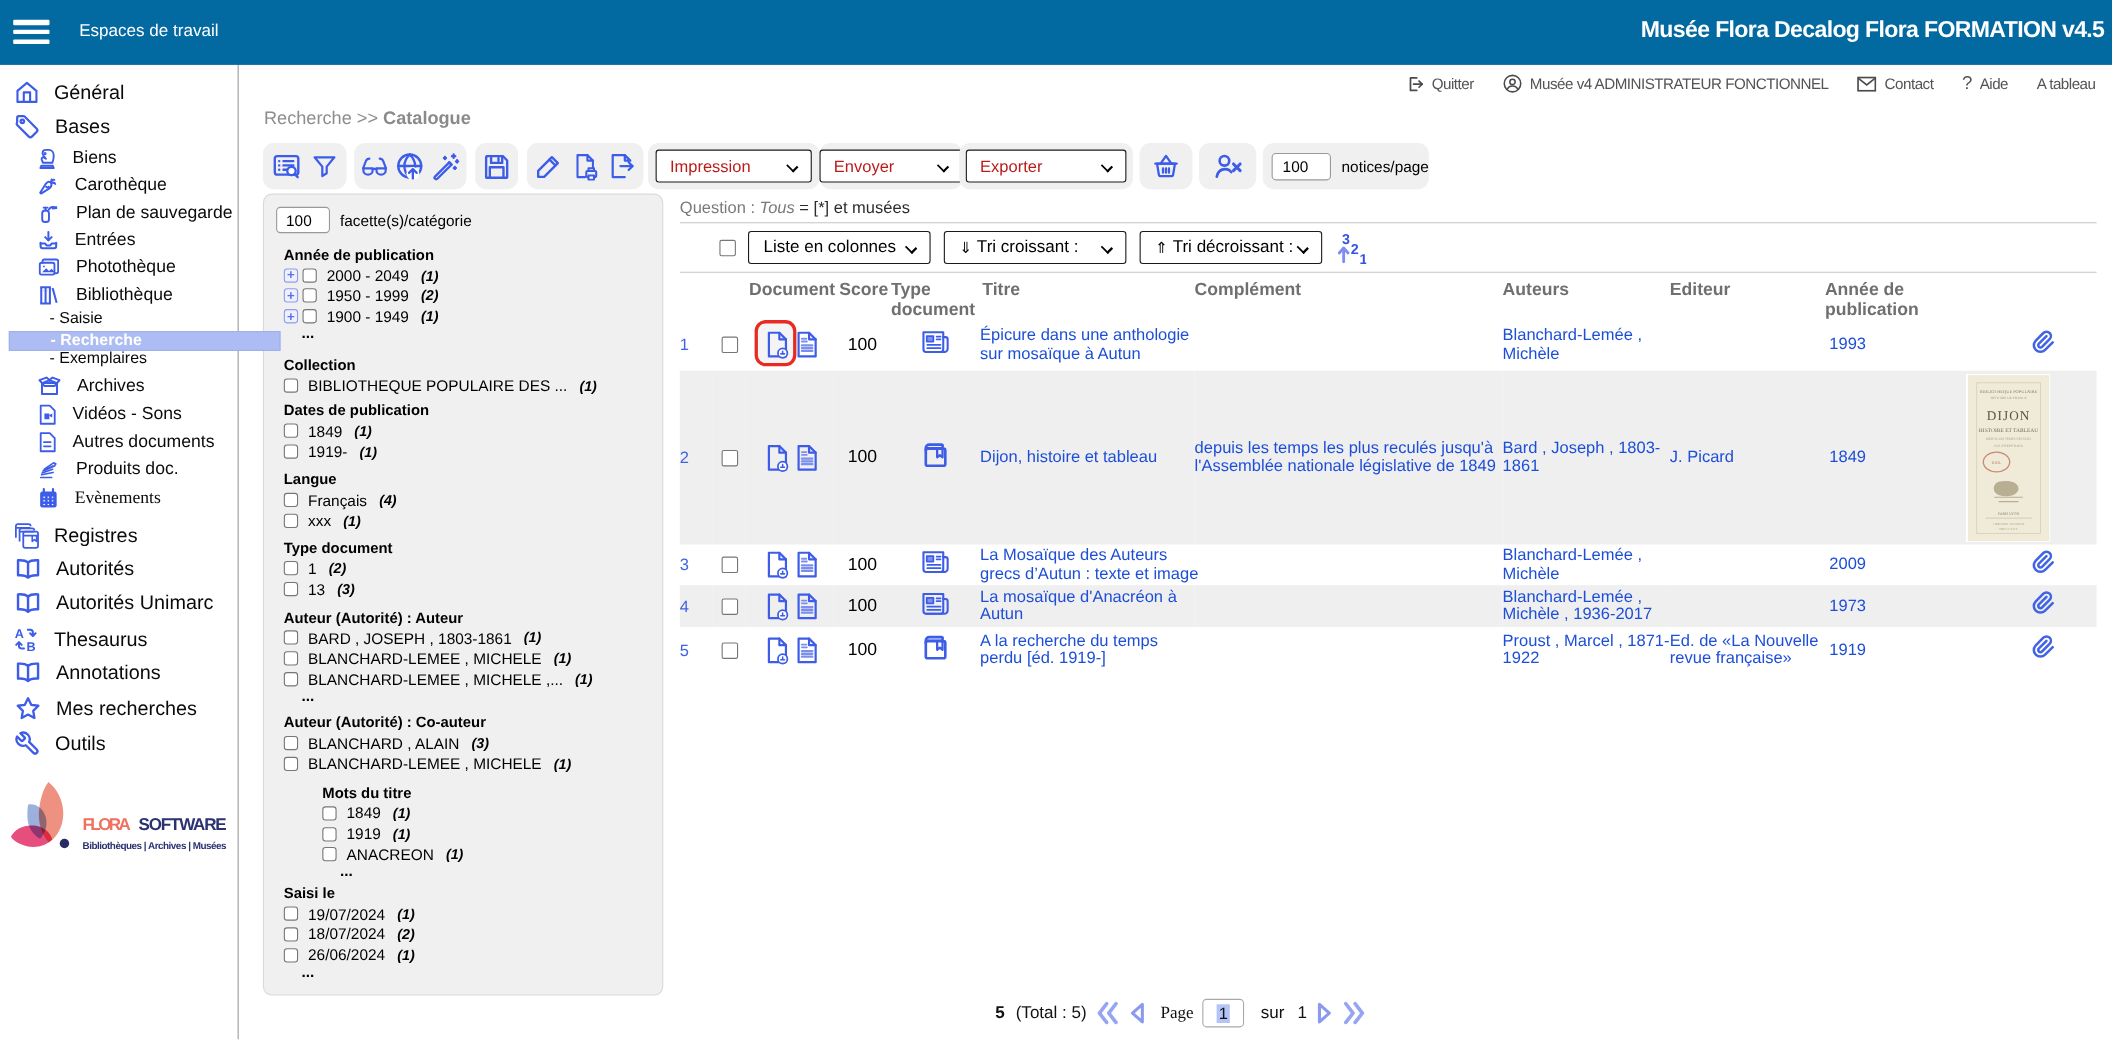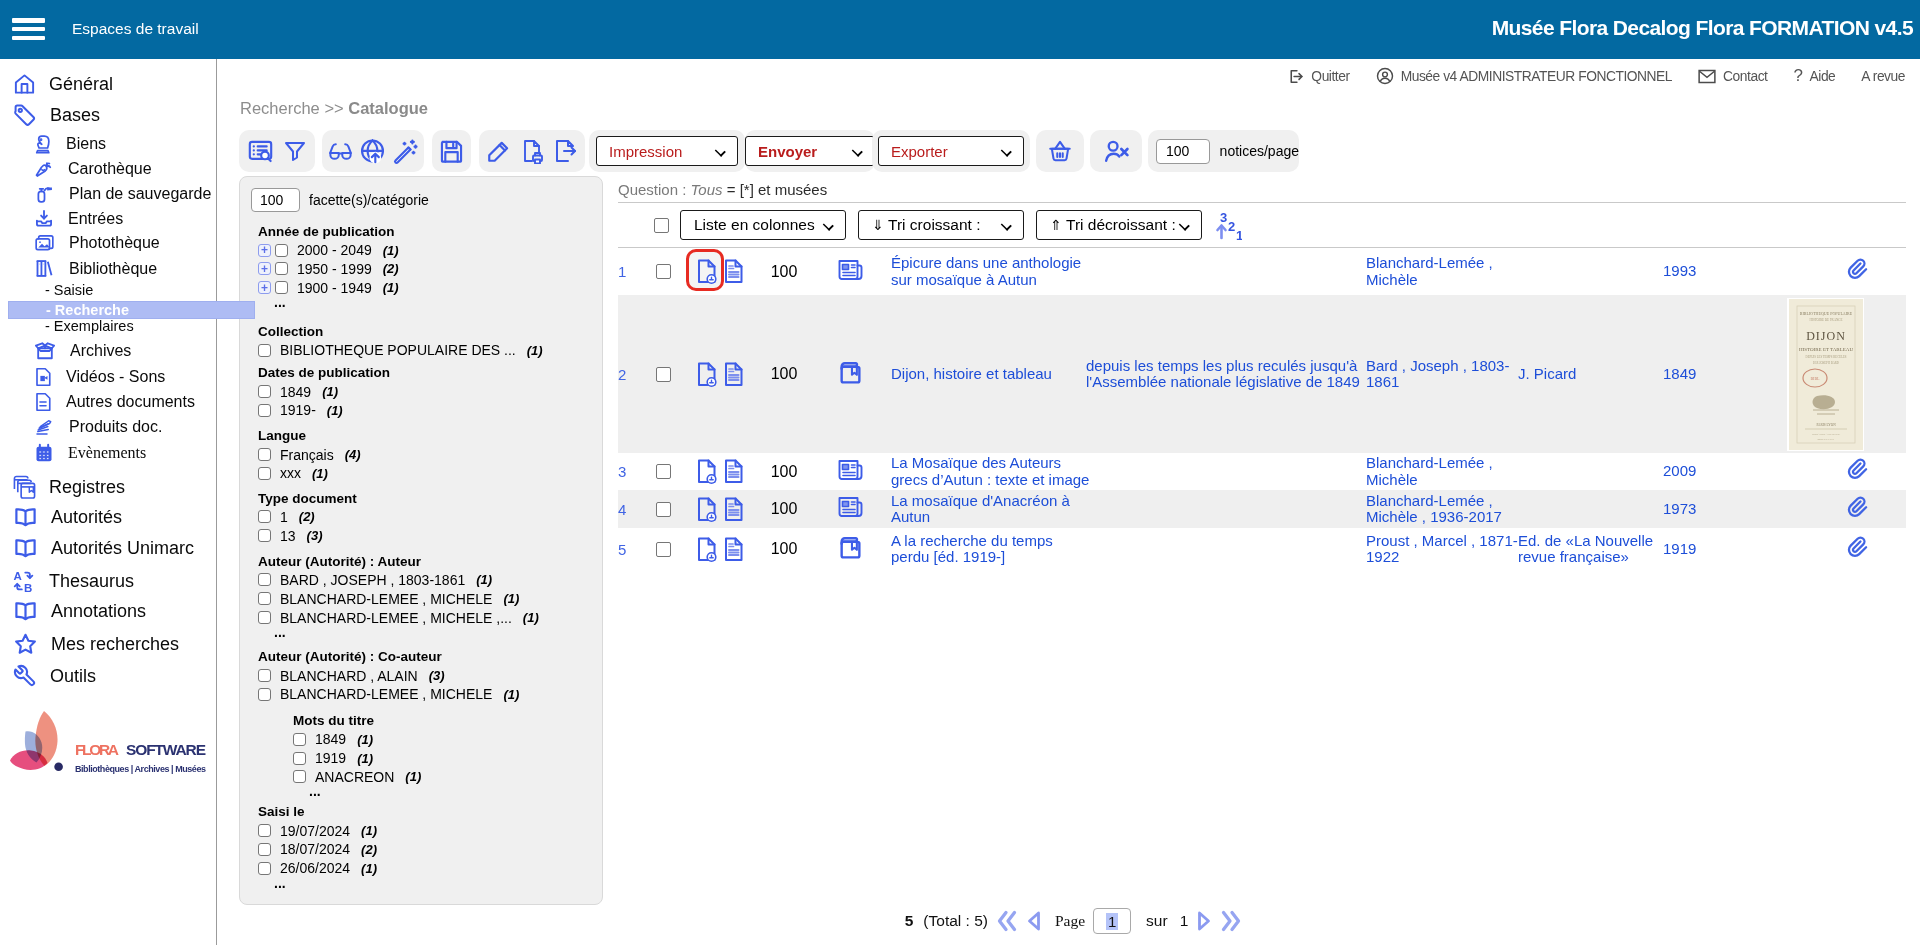--- a/index.html
+++ b/index.html
@@ -91,21 +91,21 @@
   <div class="itm"><svg width="18" height="18" viewBox="0 0 24 24" fill="none" stroke="#4b4b4b" stroke-width="1.9">
         <circle cx="12" cy="12" r="10"></circle>
         <circle cx="12" cy="10" r="3.2"></circle>
         <path d="M5.5 19.5c1.2-3 3.6-4.5 6.5-4.5s5.3 1.5 6.5 4.5"></path>
       </svg>Musée v4 ADMINISTRATEUR FONCTIONNEL</div>
   <div class="itm"><svg width="18" height="15" viewBox="0 0 24 19" fill="none" stroke="#4b4b4b" stroke-width="2">
         <rect x="1.5" y="1.5" width="21" height="16"></rect>
         <path d="M2 2.5l10 8 10-8"></path>
       </svg>Contact</div>
   <div class="itm"><span style="font-size:17px;color:#555;">?</span>Aide</div>
-  <div class="itm">A revue</div>
+  <div class="itm">A tableau</div>
 </div>
 
 <div class="sidebar">
   <div class="mi l1" style="top:15px;">
       <svg width="23" height="24" viewBox="0 0 24 24" fill="none" stroke="#3d5ce8" stroke-width="2" stroke-linecap="round" stroke-linejoin="round">
         <path d="M3 10.5 12 3l9 7.5V21H3z"></path>
         <path d="M9 21v-9h6v9"></path>
       </svg>
       <span>Général</span>
     </div>
@@ -376,21 +376,21 @@
       <path d="M16 3H5v20h11"></path>
       <path d="M16 3l5 5h-5z"></path>
       <path d="M12 13h11"></path>
       <path d="M19.5 9.5 23 13l-3.5 3.5"></path>
     </svg>
 </div>
 <div class="selwrap" style="left:589px; width:156px;">
     <div class="fsel" style="width:142px;">Impression<span class="chev"></span></div>
   </div>
 <div class="selwrap" style="left:745px; width:130px;">
-    <div class="fsel" style="width:144px;font-weight:bold;">Envoyer<span class="chev"></span></div>
+    <div class="fsel" style="width:144px;">Envoyer<span class="chev"></span></div>
   </div>
 <div class="selwrap" style="left:872px; width:158px;">
     <div class="fsel" style="width:146px;">Exporter<span class="chev"></span></div>
   </div>
 <div class="tgroup" style="left:1036px; width:48px;">
   <svg width="26" height="26" viewBox="0 0 24 24" fill="none" stroke="#3d5ce8" stroke-width="1.9" stroke-linecap="round" stroke-linejoin="round">
       <path d="M4.5 10h15l-1.5 9a1.8 1.8 0 0 1-1.8 1.5H7.8A1.8 1.8 0 0 1 6 19z"></path>
       <path d="M3 10h18"></path>
       <path d="M7.5 10 12 3.5 16.5 10"></path>
       <path d="M9.5 14v3.5M12 14v3.5M14.5 14v3.5"></path>
@@ -594,20 +594,33 @@
         <col style="width:52px;">
         <col style="width:81px;">
         <col style="width:195px;">
         <col style="width:280px;">
         <col style="width:152px;">
         <col style="width:141px;">
         <col style="width:121px;">
         <col style="width:126px;">
     </colgroup>
     <tbody>
+        <tr style="height:41px;">
+      <th></th>
+          <th></th>
+          <th style="padding-left:3px;">Document</th>
+          <th style="padding-left:5px;">Score</th>
+          <th>Type document</th>
+          <th style="padding-left:2px;">Titre</th>
+          <th>Complément</th>
+          <th>Auteurs</th>
+          <th>Editeur</th>
+          <th>Année de publication</th>
+          <th></th>
+    </tr>
     <tr style="height:47px;">
       <td class="num">1</td>
       <td>
             <div class="cb2" style="margin:0 auto;"></div>
           </td>
       <td style="position:relative;">
         <div style="position:absolute;left:8px;top:1px;width:38px;height:42px;border:3px solid #e72b22;border-radius:10px;background:#f4f4f4;"></div>
         <div class="icons2" style="padding-left:17px;">
               <svg width="24" height="27" viewBox="0 0 24 27" fill="none" stroke="#3d5ce8" stroke-width="2" stroke-linecap="round" stroke-linejoin="round">
                 <path d="M4 2.5h9.5l6 6V24H4z"></path>

